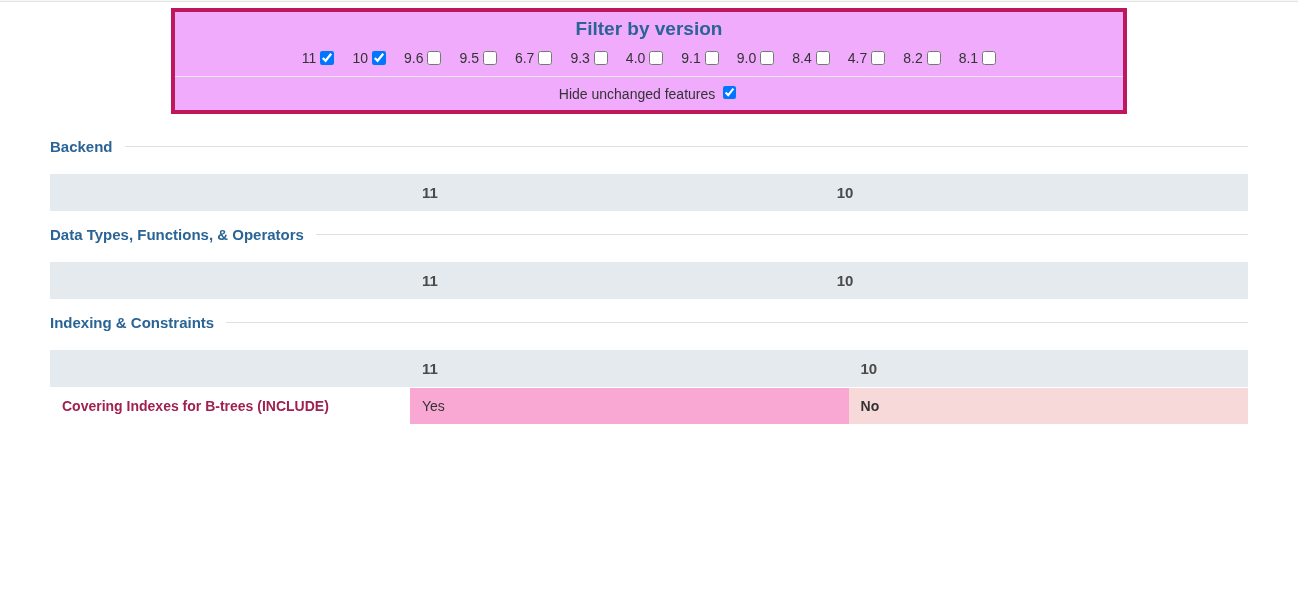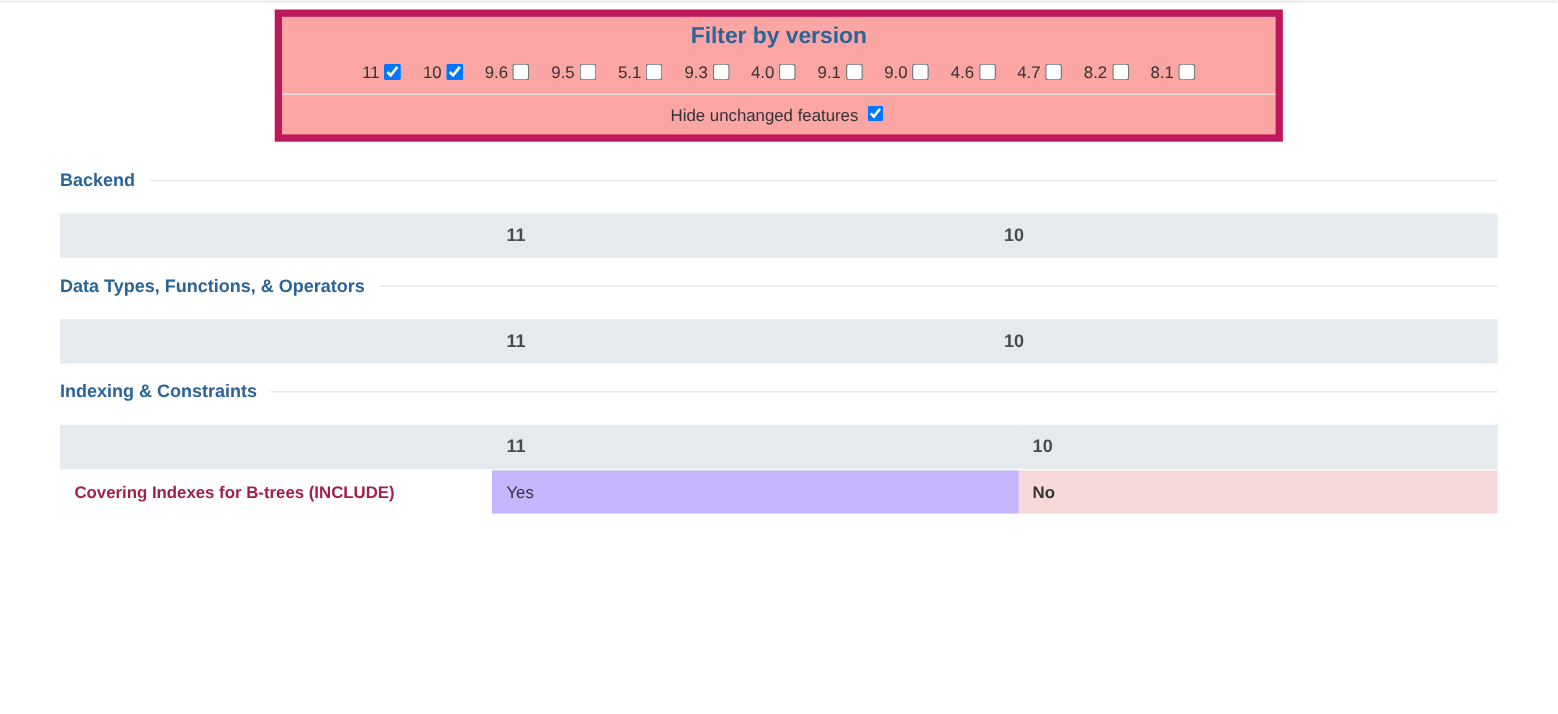--- a/index.html
+++ b/index.html
@@ -14,24 +14,24 @@
   .topbar {
     height: 2px;
     background: #f5f5f5;
     border-bottom: 1px solid #e5e5e5;
   }
   .page {
     padding: 0 50px 40px 50px;
     max-width: 1298px;
   }
   .filter-box {
-    width: 840px;
+    width: 956px;
     margin: 6px auto 24px auto;
-    border: 6px solid #be185d;
-    background: #fca5a5;
+    border: 4px solid #be185d;
+    background: #f0abfc;
   }
   .filter-title {
     text-align: center;
     color: #2a6496;
     font-size: 19px;
     font-weight: 600;
     padding: 6px 0 2px 0;
   }
   .filter-row {
     display: flex;
@@ -95,21 +95,21 @@
     font-size: 15px;
   }
   table.feat th.namecol { width: 360px; }
   table.feat td {
     padding: 10px 12px;
     font-size: 14px;
     vertical-align: top;
   }
   td.feat-name { color: #333; font-weight: 600; width:360px; }
   td.feat-name.linky { color: #a02050; }
-  td.yes { background: #c4b5fd; color: #333; }
+  td.yes { background: #f9a8d4; color: #333; }
   td.no  { background: #f7d9d9; color: #333; font-weight: bold; }
 </style>
 </head>
 <body>
 <div class="topbar"></div>
 
 <div class="page">
 
   <div class="filter-box">
     <div class="filter-title">Filter by version</div>
@@ -124,41 +124,41 @@
         </label>
         <label class="ver-opt">
           <span>9.6</span>
           <input type="checkbox" style="">
         </label>
         <label class="ver-opt">
           <span>9.5</span>
           <input type="checkbox" style="">
         </label>
         <label class="ver-opt">
-          <span>5.1</span>
+          <span>6.7</span>
           <input type="checkbox" style="">
         </label>
         <label class="ver-opt">
           <span>9.3</span>
           <input type="checkbox" style="">
         </label>
         <label class="ver-opt">
           <span>4.0</span>
           <input type="checkbox" style="">
         </label>
         <label class="ver-opt">
           <span>9.1</span>
           <input type="checkbox" style="">
         </label>
         <label class="ver-opt">
           <span>9.0</span>
           <input type="checkbox" style="">
         </label>
         <label class="ver-opt">
-          <span>4.6</span>
+          <span>8.4</span>
           <input type="checkbox" style="">
         </label>
         <label class="ver-opt">
           <span>4.7</span>
           <input type="checkbox" style="">
         </label>
         <label class="ver-opt">
           <span>8.2</span>
           <input type="checkbox" style="">
         </label>

